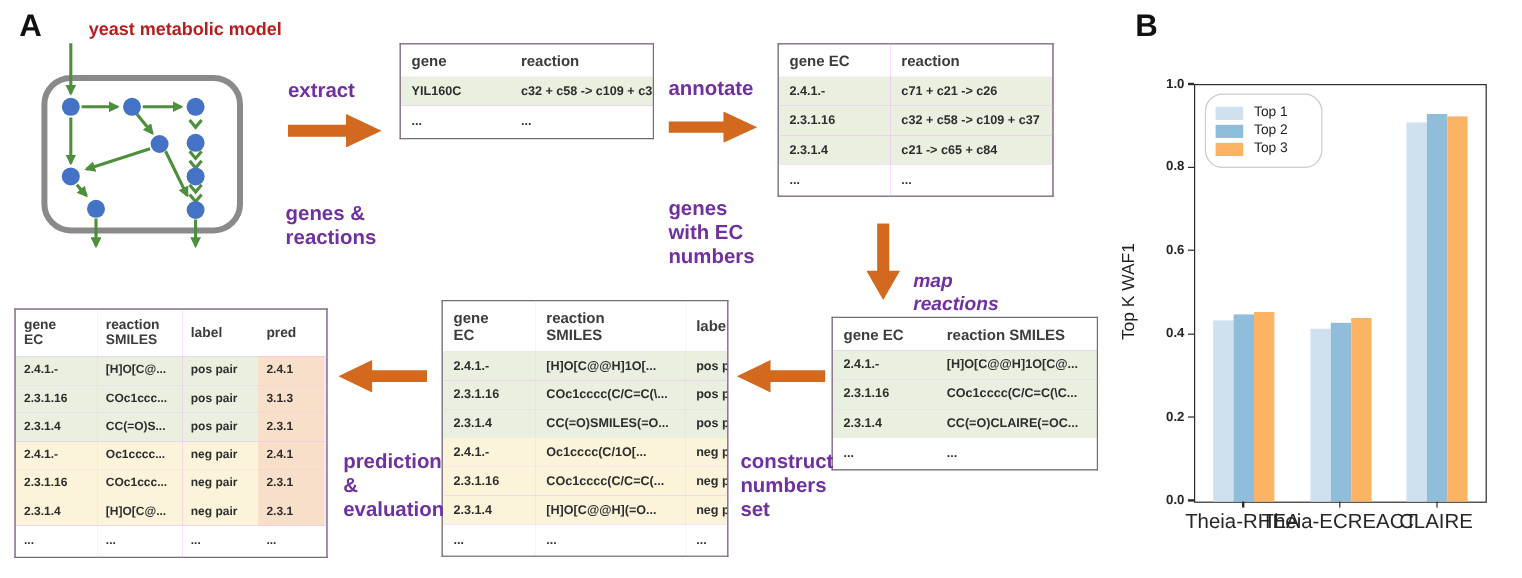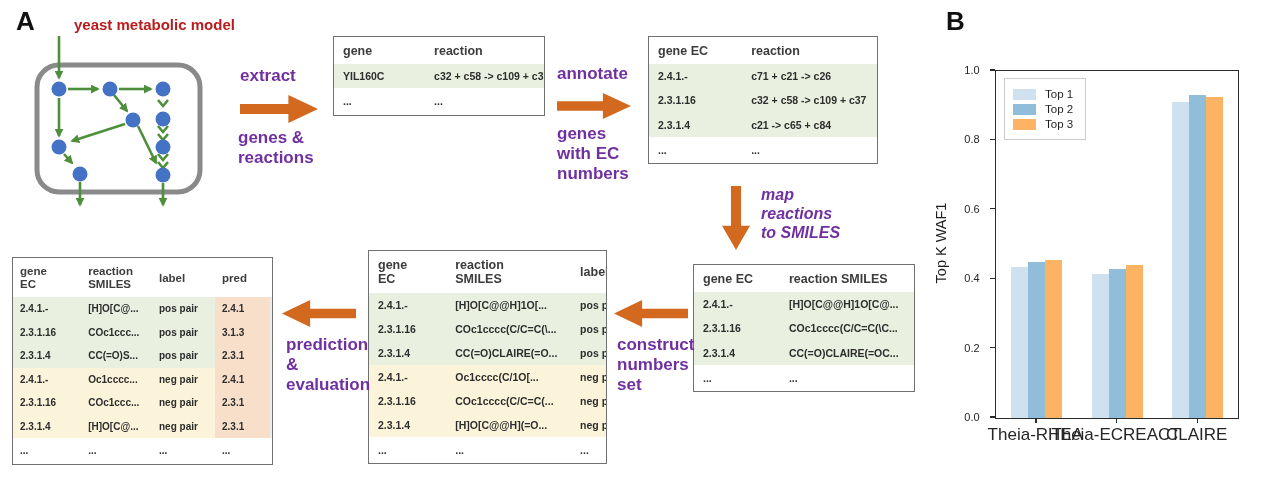--- a/index.html
+++ b/index.html
@@ -1,21 +1,21 @@
 <!DOCTYPE html>
 <html><head>
 <meta charset="utf-8">
 <style>
   html,body{margin:0;padding:0;}
   body{
     width:1268px;height:482px;position:relative;overflow:hidden;
     background:#ffffff;font-family:"Liberation Sans",sans-serif;
   }
   .abs{position:absolute;}
-  .preline{white-space:pre-line;}
+  .preline{white-space:pre-line;margin-top:40px;}
 
   
   .panel-label{font-size:26px;font-weight:800;color:#111;letter-spacing:1px;}
 
   
   #yeast-title{left:74px;top:16px;font-size:15px;font-weight:700;color:#b91c1c;}
 
   
   .step-text{color:#7030a0;font-weight:700;font-size:17px;line-height:1.18;}
 
@@ -58,31 +58,31 @@
   #tbl-evaluated tr.pos td:nth-child(-n+3){background:#e9f0e0;}
   #tbl-evaluated tr.neg td:nth-child(-n+3){background:#fbf4da;}
   #tbl-evaluated tr.dots td{background:#fff;}
 
   
   #plot-area{
     left:995px;top:70px;width:242px;height:347px;
     border:1.4px solid #2b2b2b;background:#fff;
   }
   .bar{position:absolute;bottom:0;}
-  .ytick-label{position:absolute;font-size:11px;color:#262626;text-align:center;width:30px;}
+  .ytick-label{position:absolute;font-size:11px;color:#262626;text-align:right;width:30px;font-weight:bold;}
   .xtick-label{position:absolute;font-size:17px;color:#262626;transform:translateX(-50%);white-space:nowrap;}
   .tickmark-y{position:absolute;width:5px;height:1.4px;background:#2b2b2b;}
   .tickmark-x{position:absolute;width:1.4px;height:5px;background:#2b2b2b;}
   #ylabel-b{
     left:941px;top:243px;transform:translate(-50%,-50%) rotate(-90deg);
     font-size:14.5px;color:#1f1f1f;white-space:nowrap;
   }
   #legend{
     position:absolute;left:8px;top:7px;background:#fff;
-    border:1px solid #cccccc;border-radius:0;padding:6px 12px 6px 8px;z-index:5;
+    border:1px solid #cccccc;border-radius:15px;padding:6px 28px 6px 8px;z-index:5;
   }
   .legend-row{display:flex;align-items:center;margin:3px 0;}
   .legend-swatch{width:23px;height:11px;margin-right:9px;display:inline-block;}
   .legend-label{font-size:11.5px;color:#1f1f1f;}
 </style>
 </head>
 <body>
 
 <div class="abs panel-label" style="left:16px;top:6px;">A</div>
 
@@ -245,21 +245,21 @@
           <td>[H]O[C@@H]1O[...</td>
           <td>pos pair</td>
         </tr>
         <tr class="pos">
           <td>2.3.1.16</td>
           <td>COc1cccc(C/C=C(\...</td>
           <td>pos pair</td>
         </tr>
         <tr class="pos">
           <td>2.3.1.4</td>
-          <td>CC(=O)CLAIRE(=O...</td>
+          <td>CC(=O)SMILES(=O...</td>
           <td>pos pair</td>
         </tr>
         <tr class="neg">
           <td>2.4.1.-</td>
           <td>Oc1cccc(C/1O[...</td>
           <td>neg pair</td>
         </tr>
         <tr class="neg">
           <td>2.3.1.16</td>
           <td>COc1cccc(C/C=C(...</td>

